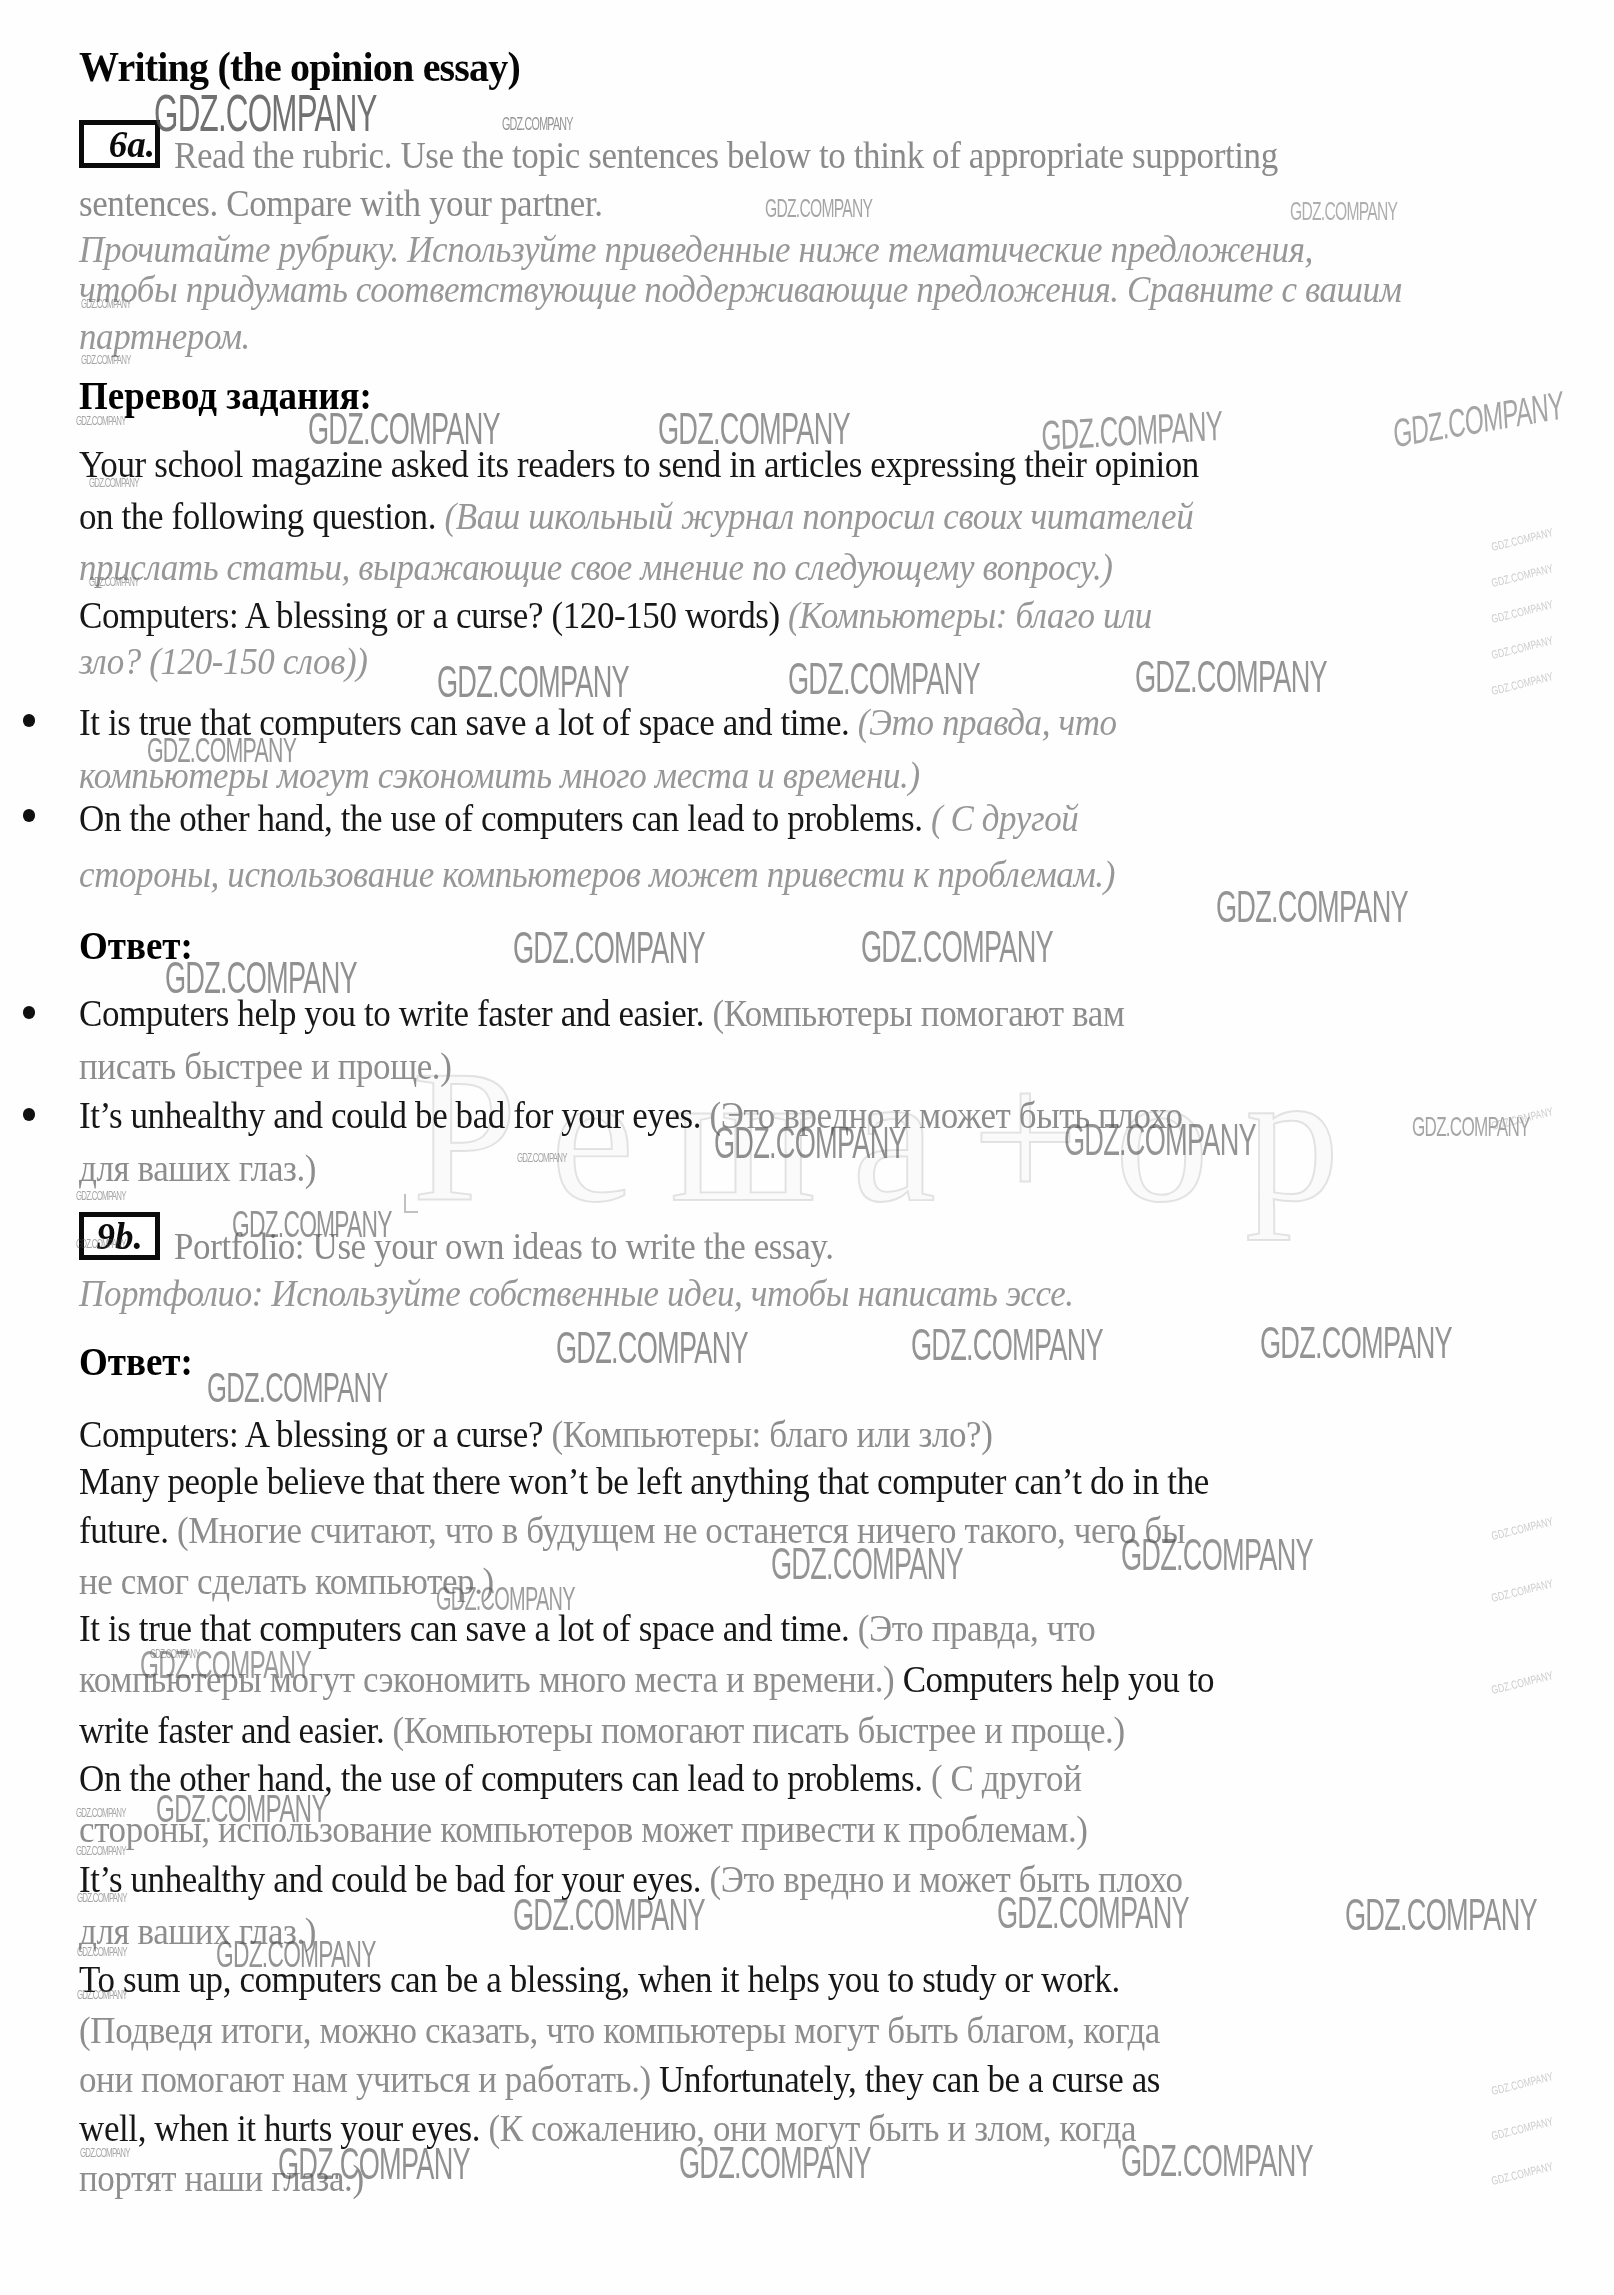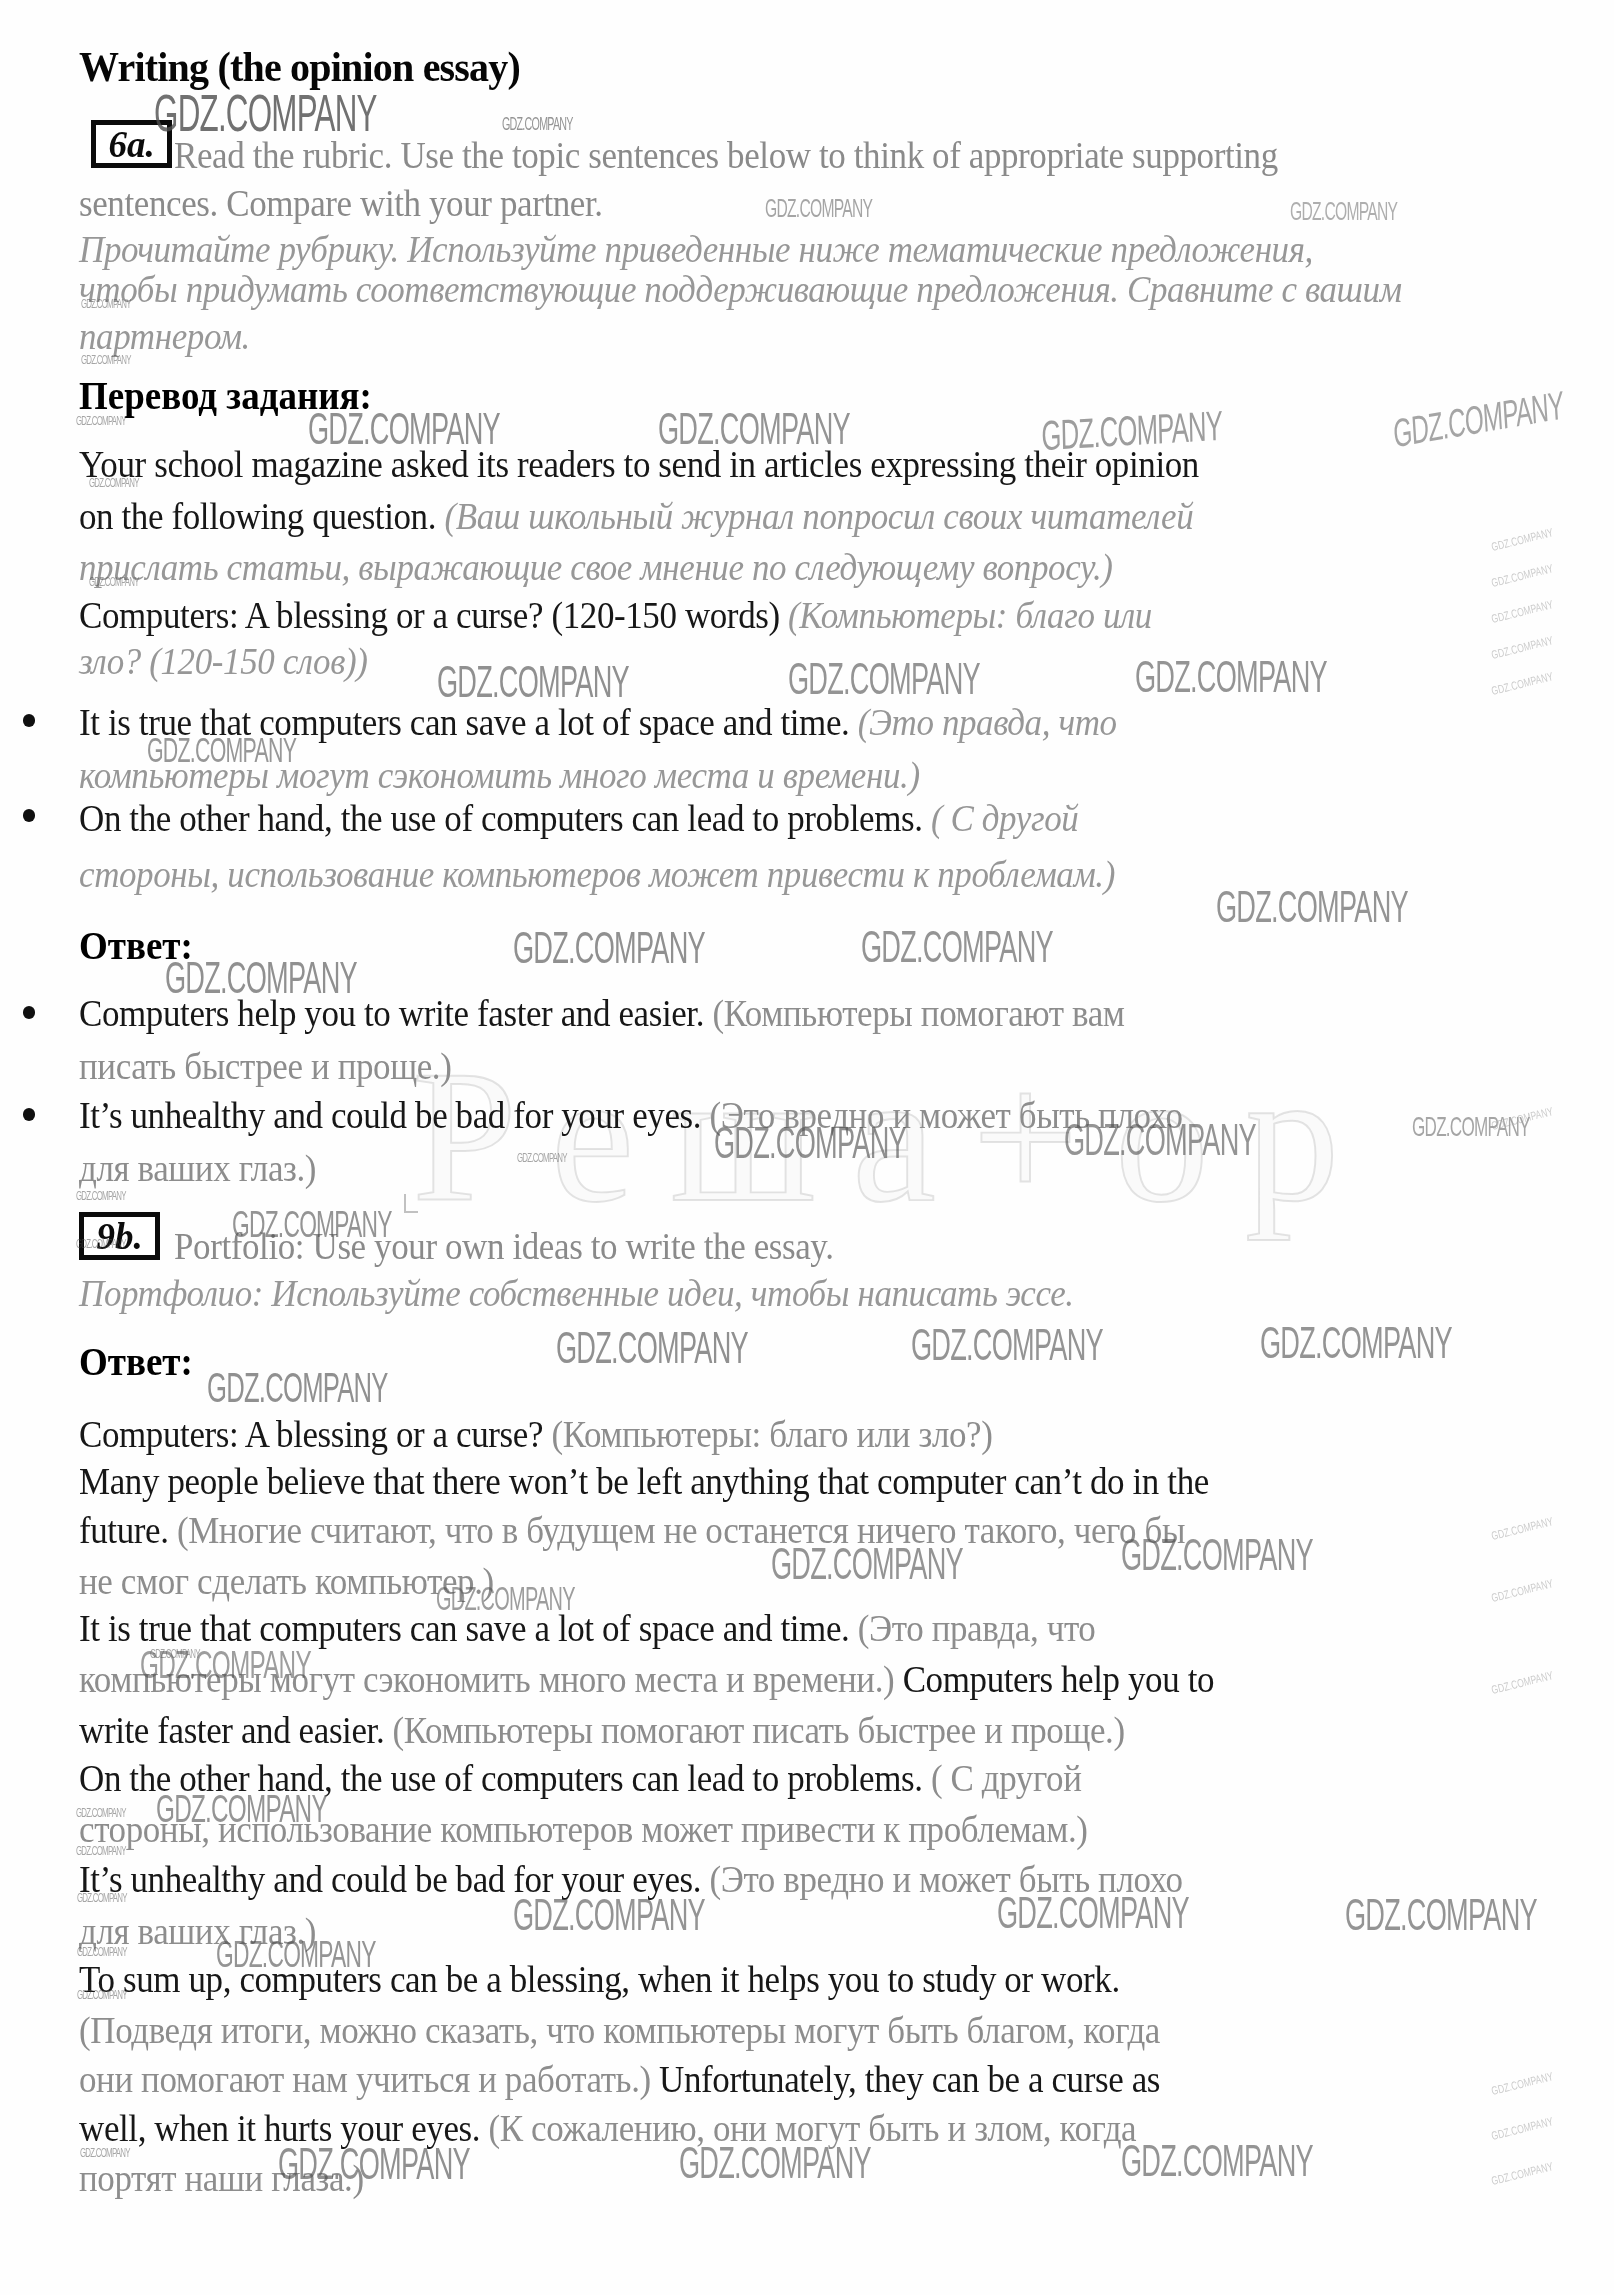--- a/index.html
+++ b/index.html
@@ -33,21 +33,21 @@
 </head>
 <body>
 
 <div id="page">
   <div class="wm-large">Реша+ор</div>
   <div class="corner-mark"></div>
 
   <div class="txt-layer">
     <div class="title">Writing (the opinion essay)</div>
 
-    <div class="task-box" style="left:91px;top:120px;">
+    <div class="task-box" style="left:79px;top:120px;justify-content:flex-end;">
       <span>6a.</span>
     </div>
     <div class="task-box" style="left:79px;top:1212px;">
       <span>9b.</span>
     </div>
 
     <div id="lines-root">
         <div class="ln" style="left: 174px; top: 134px;"><span class="seg-t">Read the rubric. Use the topic sentences below to think of appropriate supporting</span></div>
         <div class="ln" style="left: 79px; top: 182px;"><span class="seg-t">sentences. Compare with your partner.</span></div>
         <div class="ln" style="left: 79px; top: 228px;"><span class="seg-i">Прочитайте рубрику. Используйте приведенные ниже тематические предложения,</span></div>

